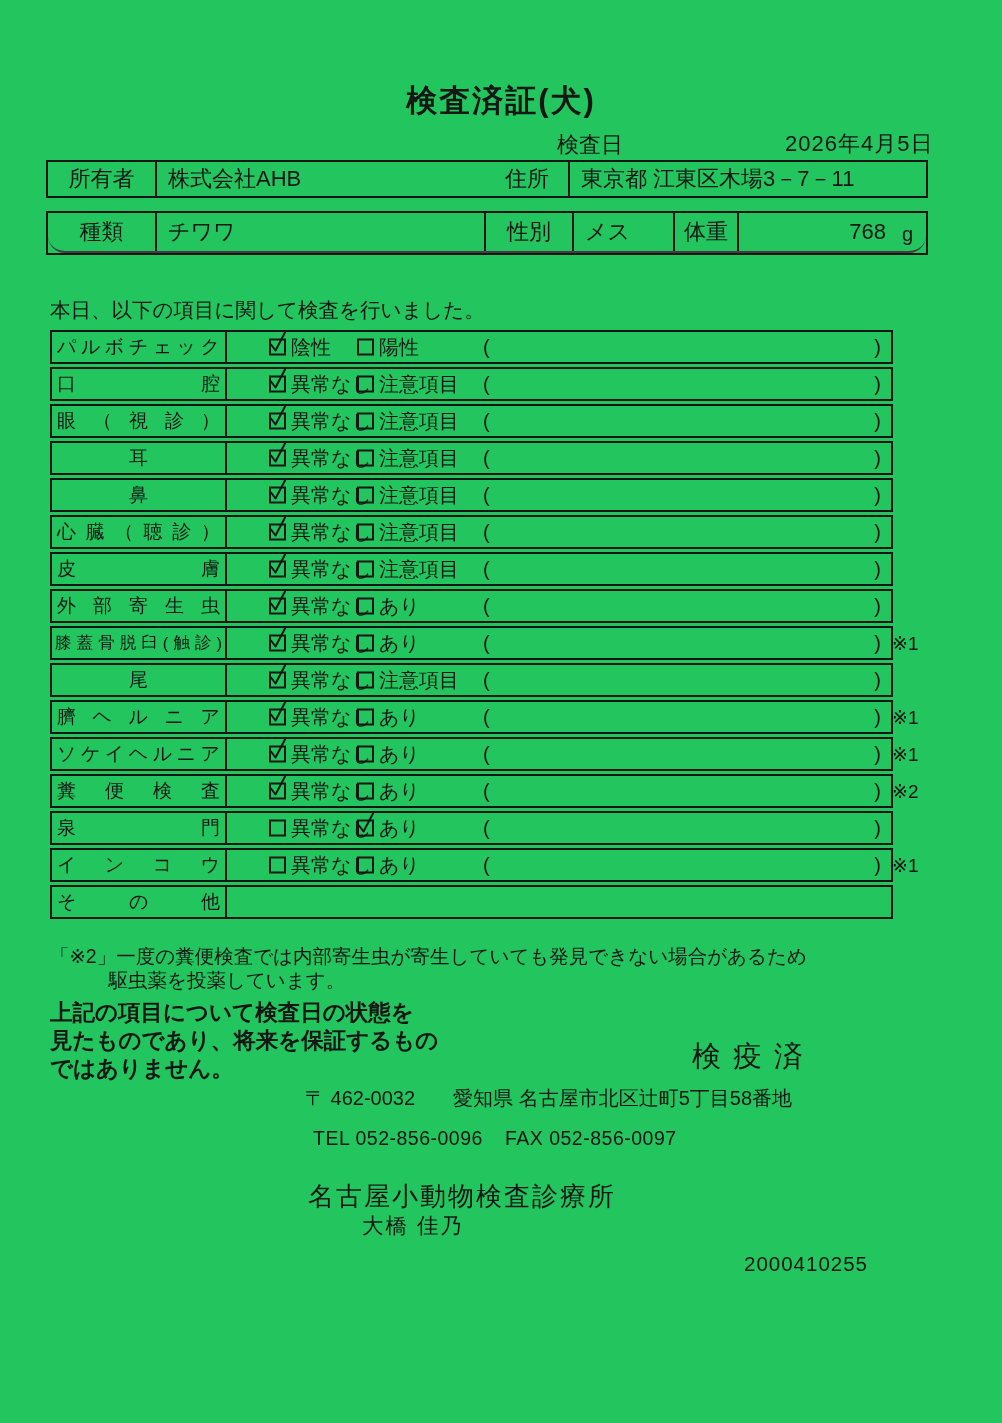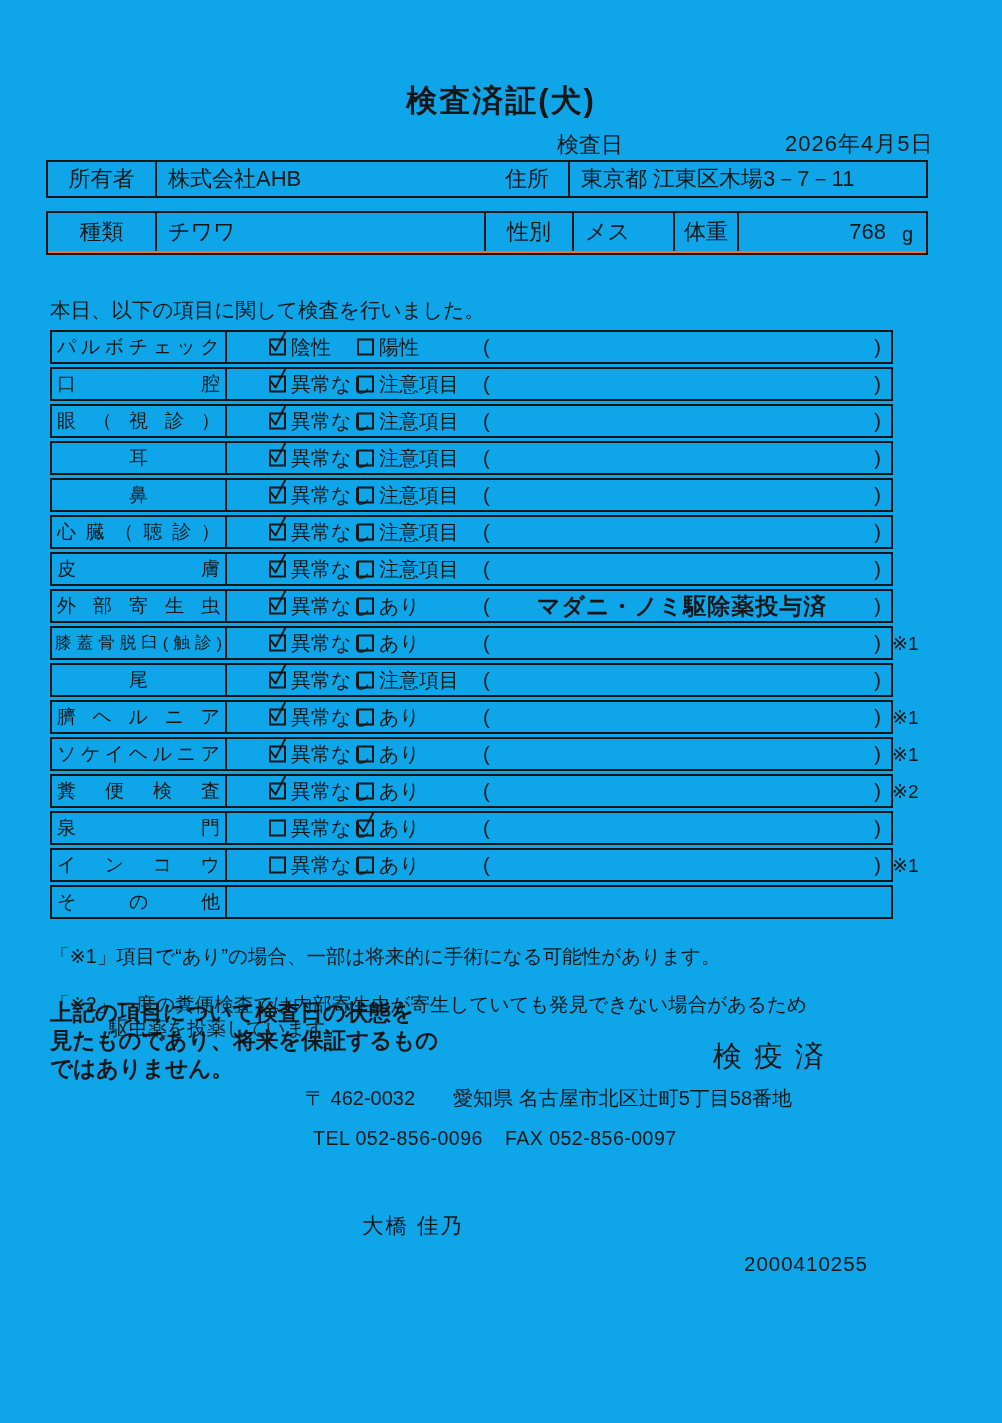--- a/index.html
+++ b/index.html
@@ -4,38 +4,38 @@
 <style>
   html,body{margin:0;padding:0;}
   body{
     background:#e8e8e6;
     font-family:"Liberation Sans","DejaVu Sans",sans-serif;
     color:#161616;
   }
   .paper{
     position:relative;
     width:1002px;height:1423px;
-    background:#0ea5e9;
+    background:#22c55e;
     margin:0 auto;
     overflow:hidden;
   }
   
   .title{
     position:absolute;top:80px;left:0;width:100%;
     margin:0;text-align:center;
     font-size:31px;font-weight:600;letter-spacing:2px;
   }
   .insp-date-label{position:absolute;left:557px;top:130px;font-size:22px;}
   .insp-date-value{position:absolute;left:785px;top:129px;font-size:22px;letter-spacing:1px;}
 
   .info-a,.info-b{position:absolute;left:46px;width:882px;border:2px solid #161616;box-sizing:border-box;background:transparent;}
   .info-a{top:160px;height:38px;display:flex;}
   .info-b{top:211px;}
   .irow{display:flex;height:38px;}
-  .irow.first{border-bottom:2px solid #f97316;}
+  .irow.first{border-bottom:2px solid #404040;border-radius:17px;}
   .cell{display:flex;align-items:center;box-sizing:border-box;font-size:22px;overflow:hidden;white-space:nowrap;}
   .cell.lab{justify-content:center;border-right:2px solid #161616;}
   .cell.val{padding-left:11px;}
   .w-owner-lab{width:109px;}
   .w-owner-val{width:329px;}
   .w-addr-lab{width:84px;}
   .w-addr-val{flex:1;}
   .w-breed-lab{width:109px;}
   .w-breed-val{width:329px;border-right:2px solid #161616;}
   .w-sex-lab{width:88px;}
@@ -78,21 +78,21 @@
   .paren-text{
     position:absolute;left:270px;width:370px;text-align:center;
     top:50%;transform:translateY(-50%);
     font-size:23px;font-weight:700;letter-spacing:1px;white-space:nowrap;
   }
   .row-note{position:absolute;right:-41px;top:50%;transform:translateY(-50%);font-size:19px;width:40px;}
 
   
   .notes{position:absolute;left:50px;top:920px;font-size:19.5px;line-height:24px;white-space:pre-line;}
   .disclaimer{position:absolute;left:50px;top:999px;font-size:22.5px;font-weight:600;line-height:28px;white-space:pre-line;}
-  .stamp{position:absolute;left:692px;top:1037px;font-size:29px;font-weight:500;letter-spacing:12px;white-space:nowrap;margin-left:21px;}
+  .stamp{position:absolute;left:692px;top:1037px;font-size:29px;font-weight:500;letter-spacing:12px;white-space:nowrap;}
   .postal-row{position:absolute;left:305px;top:1085px;font-size:20px;display:flex;gap:38px;white-space:nowrap;}
   .tel-row{position:absolute;left:313px;top:1127px;font-size:19.5px;display:flex;gap:22px;letter-spacing:0.5px;white-space:nowrap;}
   .clinic{position:absolute;left:308px;top:1179px;font-size:26px;font-weight:500;letter-spacing:2px;white-space:nowrap;}
   .vet{position:absolute;left:362px;top:1211px;font-size:21.5px;letter-spacing:2px;white-space:nowrap;}
   .serial{position:absolute;left:744px;top:1252px;font-size:20.5px;letter-spacing:1px;}
 </style>
 </head>
 <body>
 
 <div class="paper">
@@ -327,21 +327,20 @@
                 <path d="M3 14 L7.5 20 L17 2"></path>
               </svg>
             </span>
             <span>異常なし</span>
           </span>
         <span class="opt opt-right">
             <span class="checkbox"></span>
             <span>あり</span>
           </span>
         <span class="paren-open">(</span>
-        <span class="paren-text">マダニ・ノミ駆除薬投与済</span>
         <span class="paren-close">)</span>
       </div>
       <span class="row-note"></span>
     </div>
 
     <div class="exam-row">
       <div class="row-label tight">
           <span>膝</span>
           <span>蓋</span>
           <span>骨</span>
@@ -541,37 +540,37 @@
         
         
         
       </div>
       <span class="row-note"></span>
     </div>
 
   </div>
 
   <div class="notes">
-    <div>「※1」項目で“あり”の場合、一部は将来的に手術になる可能性があります。</div>
     <div>「※2」一度の糞便検査では内部寄生虫が寄生していても発見できない場合があるため
 　　　駆虫薬を投薬しています。</div>
   </div>
 
   <div class="disclaimer">上記の項目について検査日の状態を
 見たものであり、将来を保証するもの
 ではありません。</div>
 
   <div class="stamp">検疫済</div>
 
   <div class="postal-row">
     <span>〒 462-0032</span>
     <span>愛知県 名古屋市北区辻町5丁目58番地</span>
   </div>
 
   <div class="tel-row">
     <span>TEL 052-856-0096</span>
     <span>FAX 052-856-0097</span>
   </div>
 
+  <div class="clinic">名古屋小動物検査診療所</div>
   <div class="vet">大橋 佳乃</div>
   <div class="serial">2000410255</div>
 
 </div>
 
 </body></html>

